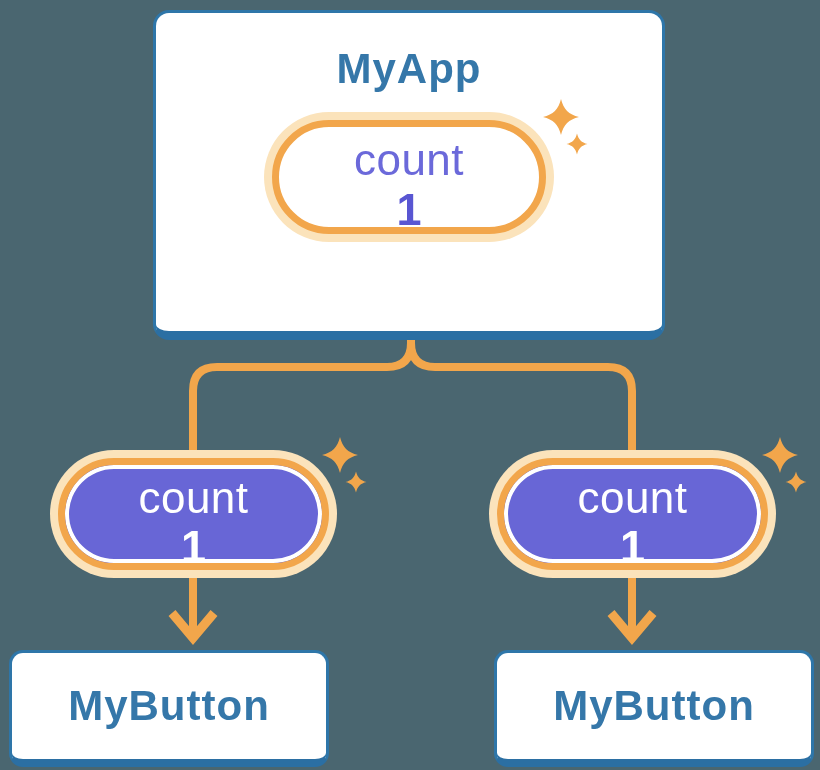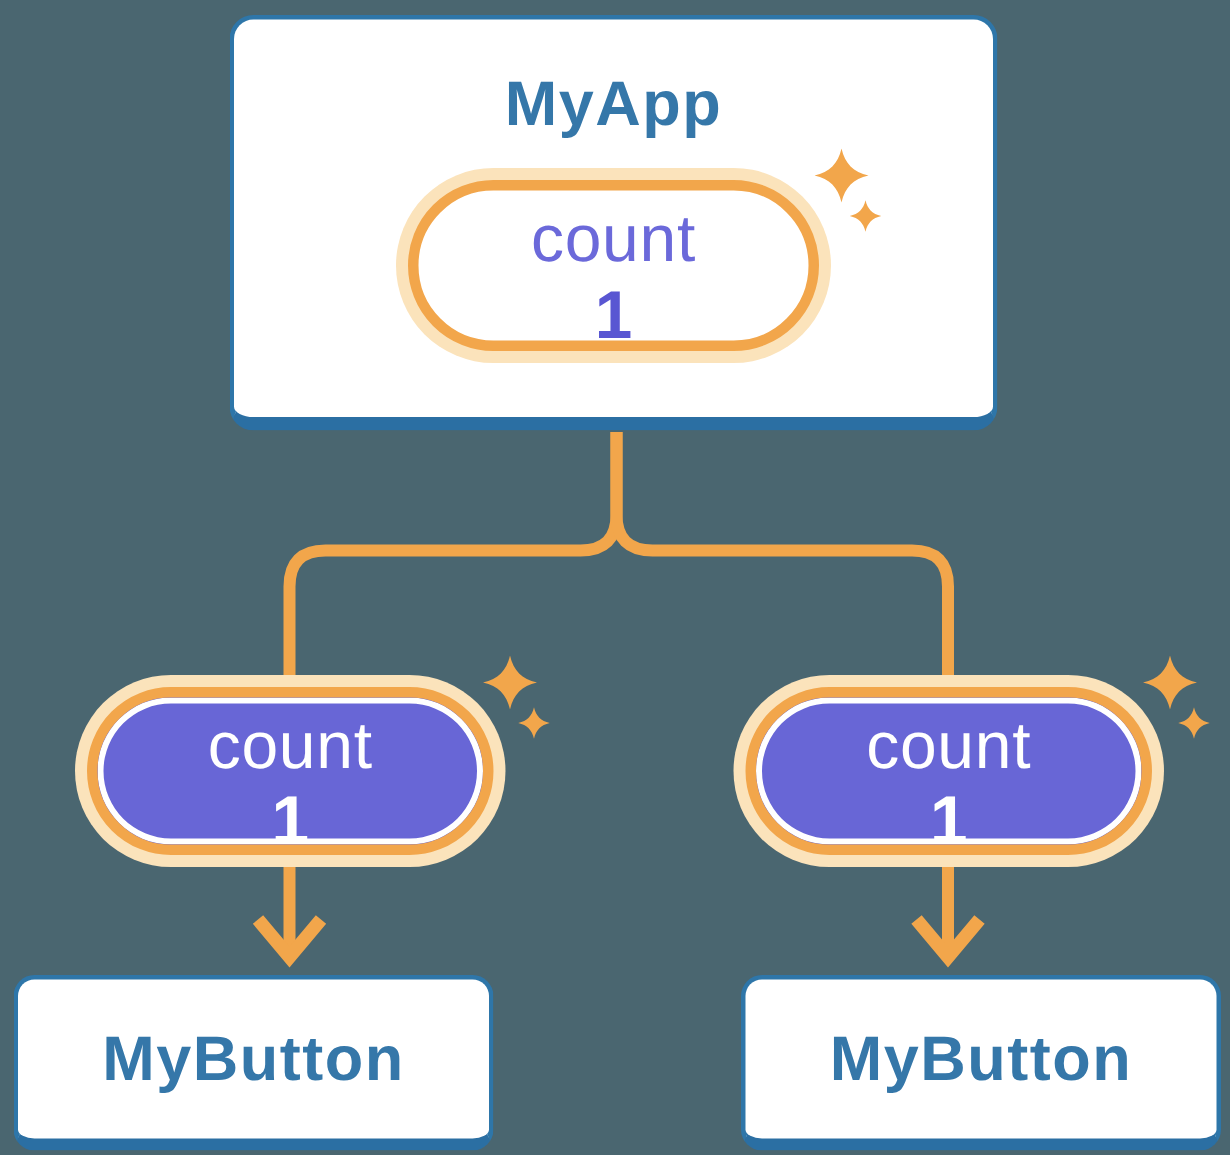--- a/index.html
+++ b/index.html
@@ -29,21 +29,21 @@
   .arrow-head{stroke-width:9;stroke-linejoin:miter;}
 
   .card{
     position:absolute;
     background:#ffffff;
     border:3px solid var(--card-border);
     border-bottom:9px solid var(--card-bottom);
     border-radius:16px;
     z-index:2;
   }
-  .card-top{left:153px;top:10px;width:512px;height:277px;}
+  .card-top{left:153px;top:10px;width:512px;height:330px;}
   .card-title{
     margin-top:32px;
     text-align:center;
     font-size:42px;
     font-weight:700;
     letter-spacing:1px;
     color:var(--heading);
   }
   .card-leaf{
     left:9px;top:650px;width:320px;height:117px;

